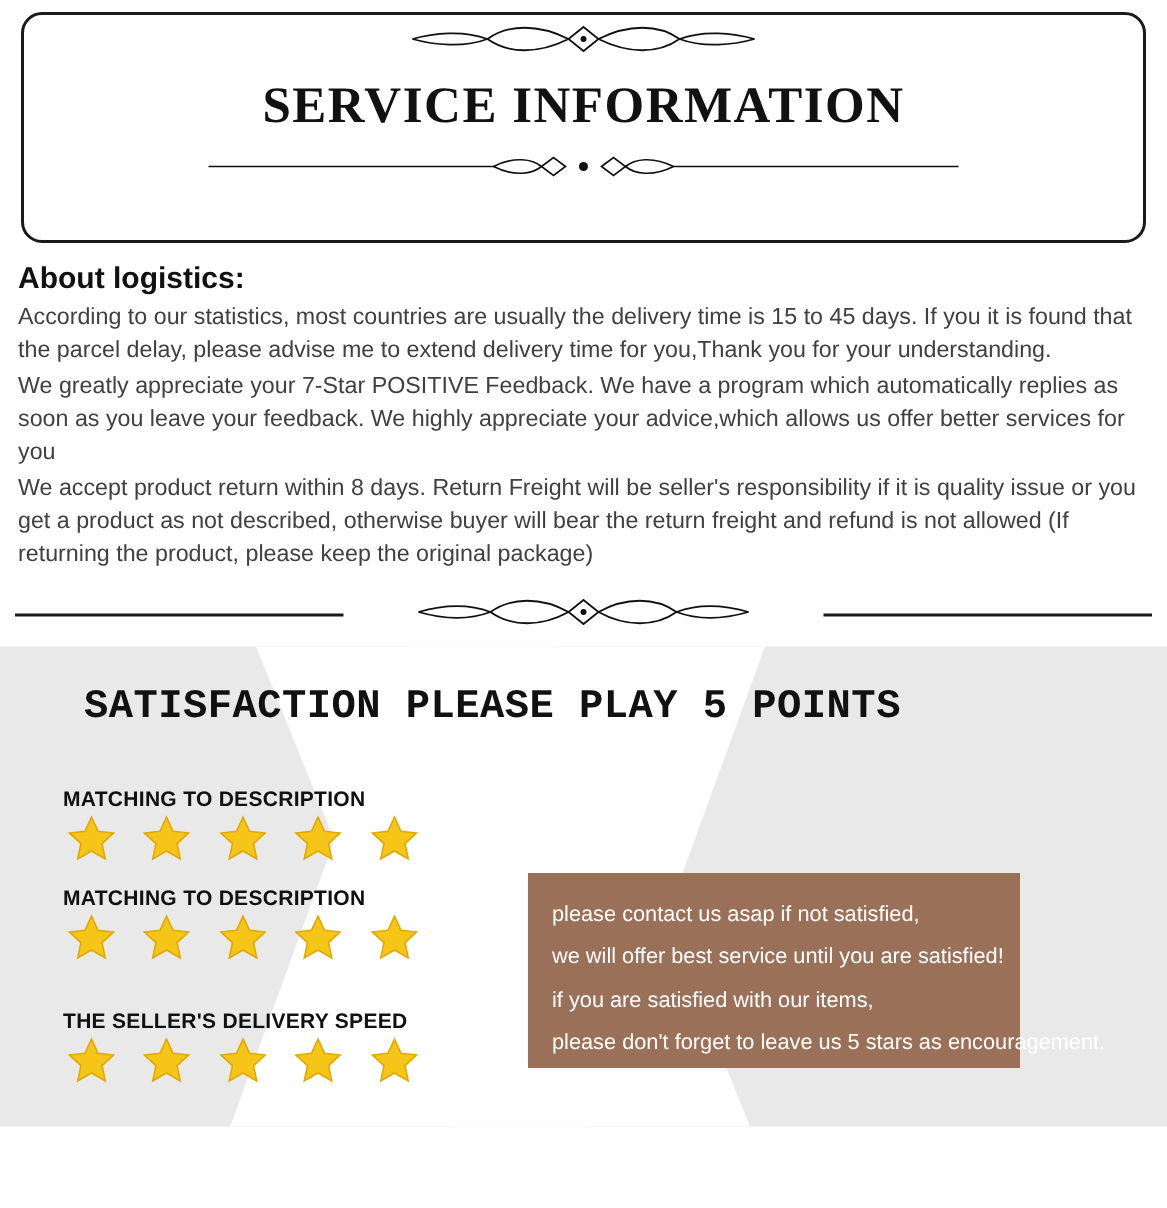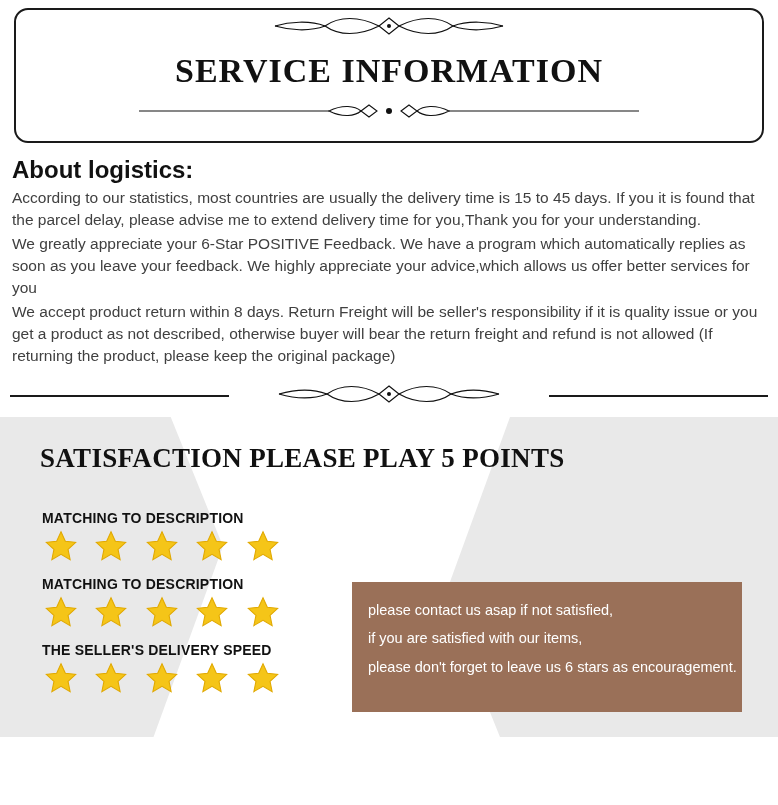--- a/index.html
+++ b/index.html
@@ -17,21 +17,21 @@
     position: relative;
     width: 778px;
     height: 805px;
     box-sizing: border-box;
   }
 
   
   .header-box {
     position: relative;
     margin: 8px 14px 0 14px;
-    height: 135px;
+    height: 154px;
     border: 2px solid #1a1a1a;
     border-radius: 14px;
     box-sizing: border-box;
     background: #ffffff;
     overflow: hidden;
   }
   .header-title {
     position: absolute;
     top: 42px;
     left: 0;
@@ -58,21 +58,21 @@
     height: 26px;
   }
 
   
   .content {
     padding: 8px 12px 0 12px;
   }
   .heading {
     font-family: "Liberation Sans", sans-serif;
     font-weight: bold;
-    font-size: 24px;
+    font-size: 20px;
     color: #111111;
     margin: 4px 0 2px 0;
     line-height: 1.25;
   }
   .para {
     font-family: "Liberation Sans", sans-serif;
     font-size: 15.5px;
     color: #404040;
     line-height: 1.42;
     margin: 0 0 2px 0;
@@ -107,23 +107,23 @@
   
   .bottom {
     position: relative;
     margin: 0;
     height: 320px;
     background: #e9e9e9;
     overflow: hidden;
   }
   .bottom-title {
     position: absolute;
-    left: 40px;
+    left: 56px;
     top: 26px;
-    font-family: Liberation Serif, serif;
+    font-family: Liberation Mono, monospace;
     font-size: 27px;
     font-weight: bold;
     color: #111111;
     letter-spacing: 0.3px;
     white-space: nowrap;
   }
   .rating-block {
     position: absolute;
     left: 42px;
   }
@@ -165,21 +165,21 @@
     background: #ffffff;
     transform: skewX(22deg);
     transform-origin: bottom left;
   }
 
   
   .note {
     position: absolute;
     left: 352px;
     top: 574px;
-    width: 390px;
+    width: 328px;
     height: 130px;
     background: #9a7058;
     padding: 14px 16px 0 16px;
     box-sizing: border-box;
   }
   .note-line {
     font-family: "Liberation Sans", sans-serif;
     font-size: 14.5px;
     color: #ffffff;
     line-height: 1.95;
@@ -223,21 +223,21 @@
         </g>
         <circle cx="260" cy="11" r="3" fill="#111"></circle>
       </svg>
     </div>
   </div>
 
   <div class="content">
     <div class="heading">About logistics:</div>
     <div class="para">According to our statistics, most countries are usually the delivery time is 15 to 45 days. If you it is found that the parcel delay, please advise me to extend delivery time for you,Thank you for your understanding.</div>
 
-    <div class="para">We greatly appreciate your 6-Star POSITIVE Feedback. We have a program which automatically replies as soon as you leave your feedback. We highly appreciate your advice,which allows us offer better services for you</div>
+    <div class="para">We greatly appreciate your 7-Star POSITIVE Feedback. We have a program which automatically replies as soon as you leave your feedback. We highly appreciate your advice,which allows us offer better services for you</div>
 
     <div class="para">We accept product return within 8 days. Return Freight will be seller's responsibility if it is quality issue or you get a product as not described, otherwise buyer will bear the return freight and refund is not allowed (If returning the product, please keep the original package)</div>
   </div>
 
   <div class="divider-wrap">
     <div class="rule"></div>
     <div class="orn-mid">
       <span class="orn-inner">
         <svg class="orn-svg" width="300" height="30" viewBox="0 0 300 30" aria-hidden="true">
           <g stroke="#111" stroke-width="1.2" fill="none">
@@ -296,21 +296,21 @@
           </svg>
         <svg width="38" height="36" viewBox="0 0 24 24">
             <path d="M12 1.8l2.9 6.3 6.9.8-5.1 4.7 1.4 6.8L12 16.9 5.9 20.4l1.4-6.8L2.2 8.9l6.9-.8z" fill="#f5c518" stroke="#e0a800" stroke-width="0.7"></path>
           </svg>
         <svg width="38" height="36" viewBox="0 0 24 24">
             <path d="M12 1.8l2.9 6.3 6.9.8-5.1 4.7 1.4 6.8L12 16.9 5.9 20.4l1.4-6.8L2.2 8.9l6.9-.8z" fill="#f5c518" stroke="#e0a800" stroke-width="0.7"></path>
           </svg>
       </div>
     </div>
 
-    <div class="rating-block" style="top:212px;">
+    <div class="rating-block" style="top:228px;">
       <div class="rating-label">THE SELLER'S DELIVERY SPEED</div>
       <div class="stars">
         <svg width="38" height="36" viewBox="0 0 24 24">
             <path d="M12 1.8l2.9 6.3 6.9.8-5.1 4.7 1.4 6.8L12 16.9 5.9 20.4l1.4-6.8L2.2 8.9l6.9-.8z" fill="#f5c518" stroke="#e0a800" stroke-width="0.7"></path>
           </svg>
         <svg width="38" height="36" viewBox="0 0 24 24">
             <path d="M12 1.8l2.9 6.3 6.9.8-5.1 4.7 1.4 6.8L12 16.9 5.9 20.4l1.4-6.8L2.2 8.9l6.9-.8z" fill="#f5c518" stroke="#e0a800" stroke-width="0.7"></path>
           </svg>
         <svg width="38" height="36" viewBox="0 0 24 24">
             <path d="M12 1.8l2.9 6.3 6.9.8-5.1 4.7 1.4 6.8L12 16.9 5.9 20.4l1.4-6.8L2.2 8.9l6.9-.8z" fill="#f5c518" stroke="#e0a800" stroke-width="0.7"></path>
@@ -320,17 +320,18 @@
           </svg>
         <svg width="38" height="36" viewBox="0 0 24 24">
             <path d="M12 1.8l2.9 6.3 6.9.8-5.1 4.7 1.4 6.8L12 16.9 5.9 20.4l1.4-6.8L2.2 8.9l6.9-.8z" fill="#f5c518" stroke="#e0a800" stroke-width="0.7"></path>
           </svg>
       </div>
     </div>
   </div>
 
   <div class="note">
     <div class="note-line">please contact us asap if not satisfied,</div>
+    <div class="note-line">we will offer best service until you are satisfied!</div>
     <div class="note-line">if you are satisfied with our items,</div>
-    <div class="note-line">please don't forget to leave us 6 stars as encouragement.</div>
+    <div class="note-line">please don't forget to leave us 5 stars as encouragement.</div>
   </div>
 
 </div>
 
 </body></html>

